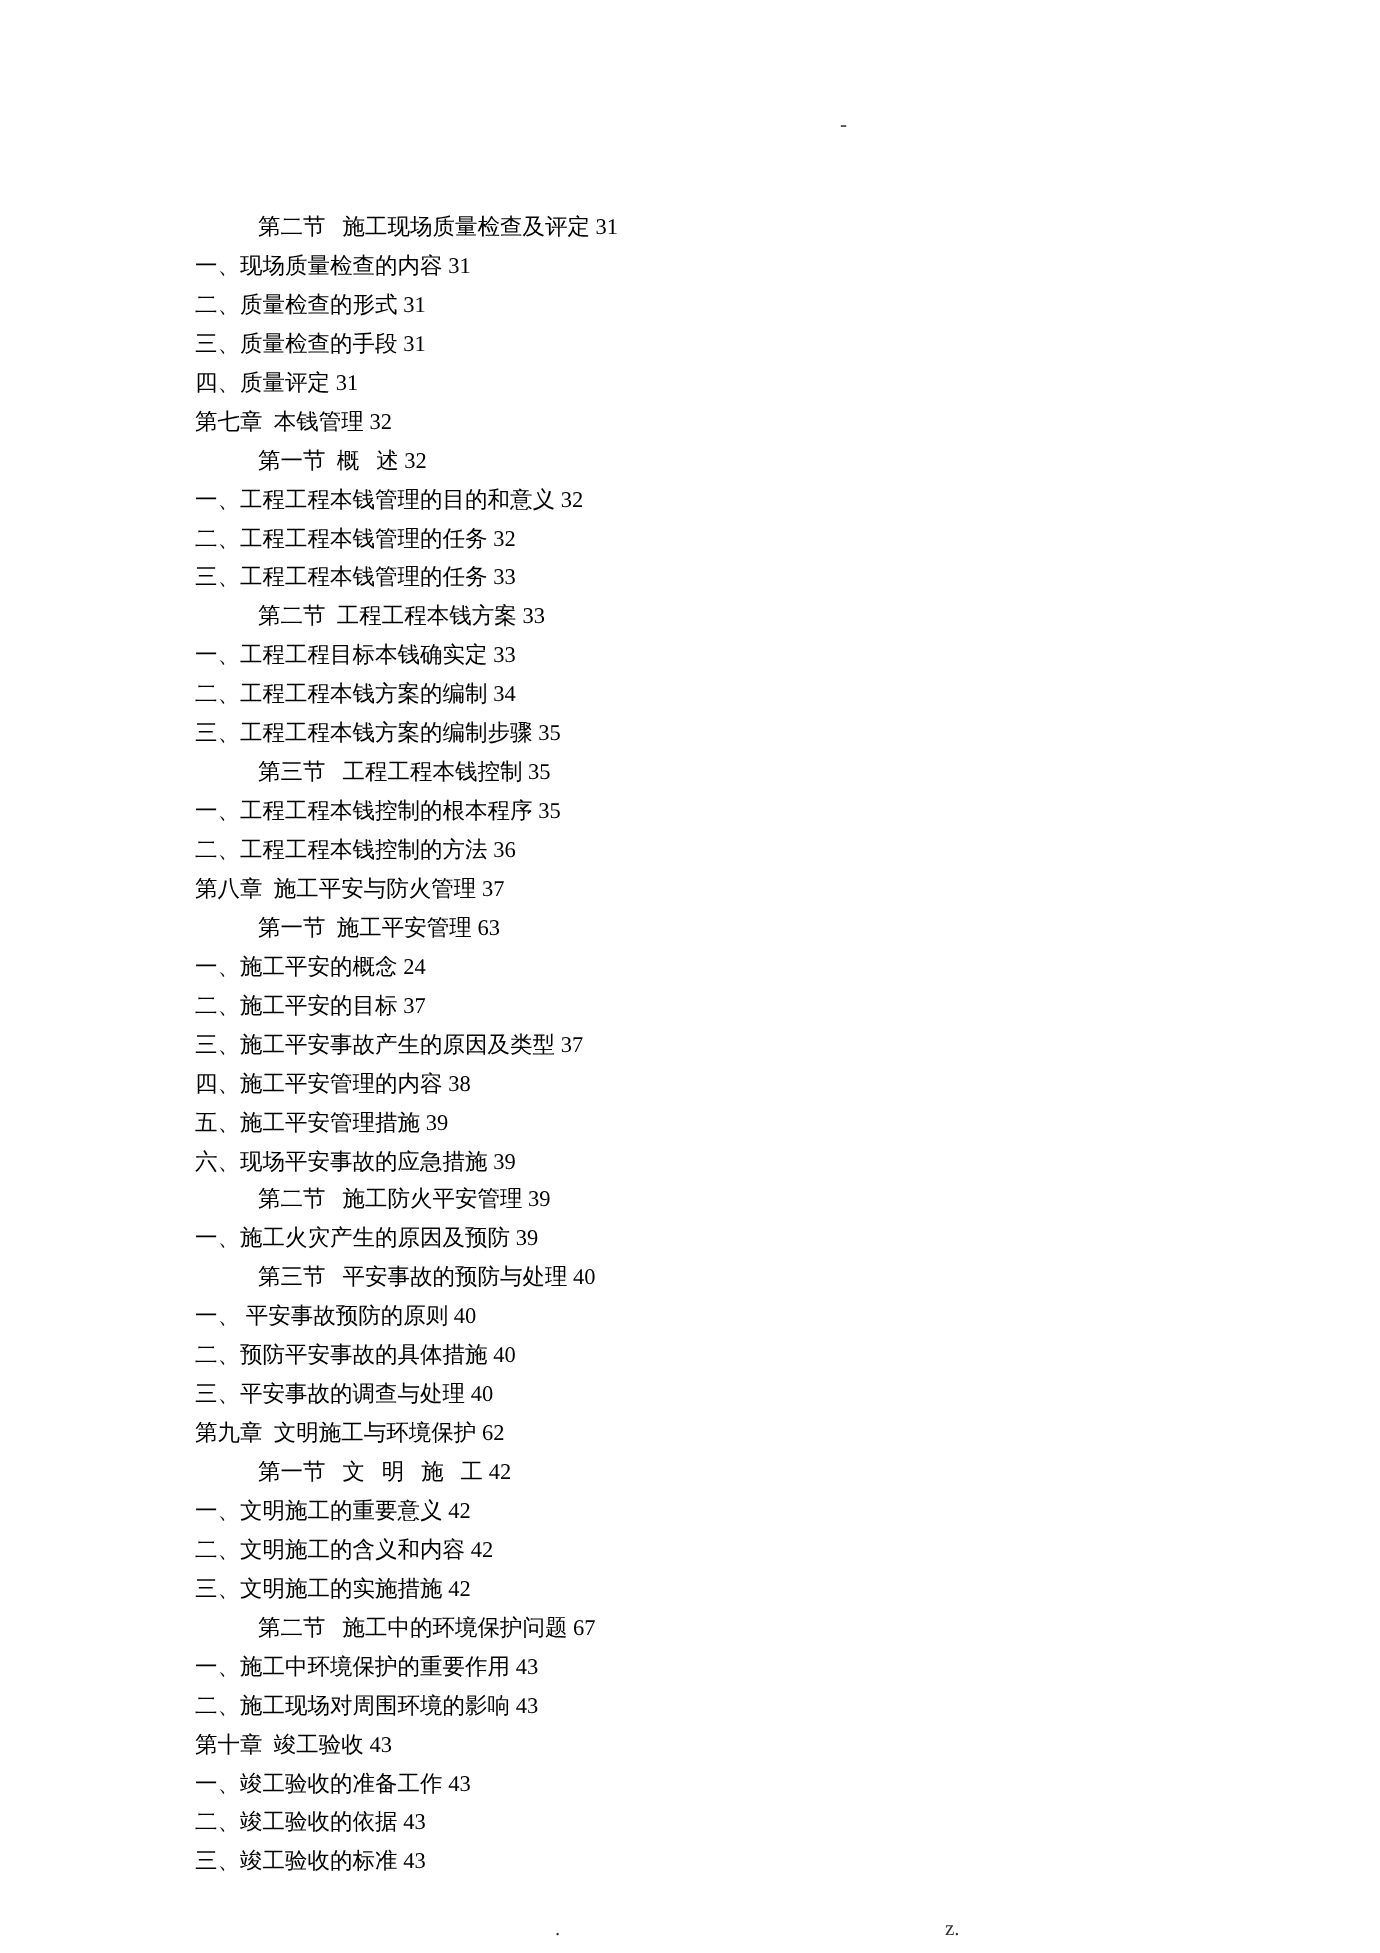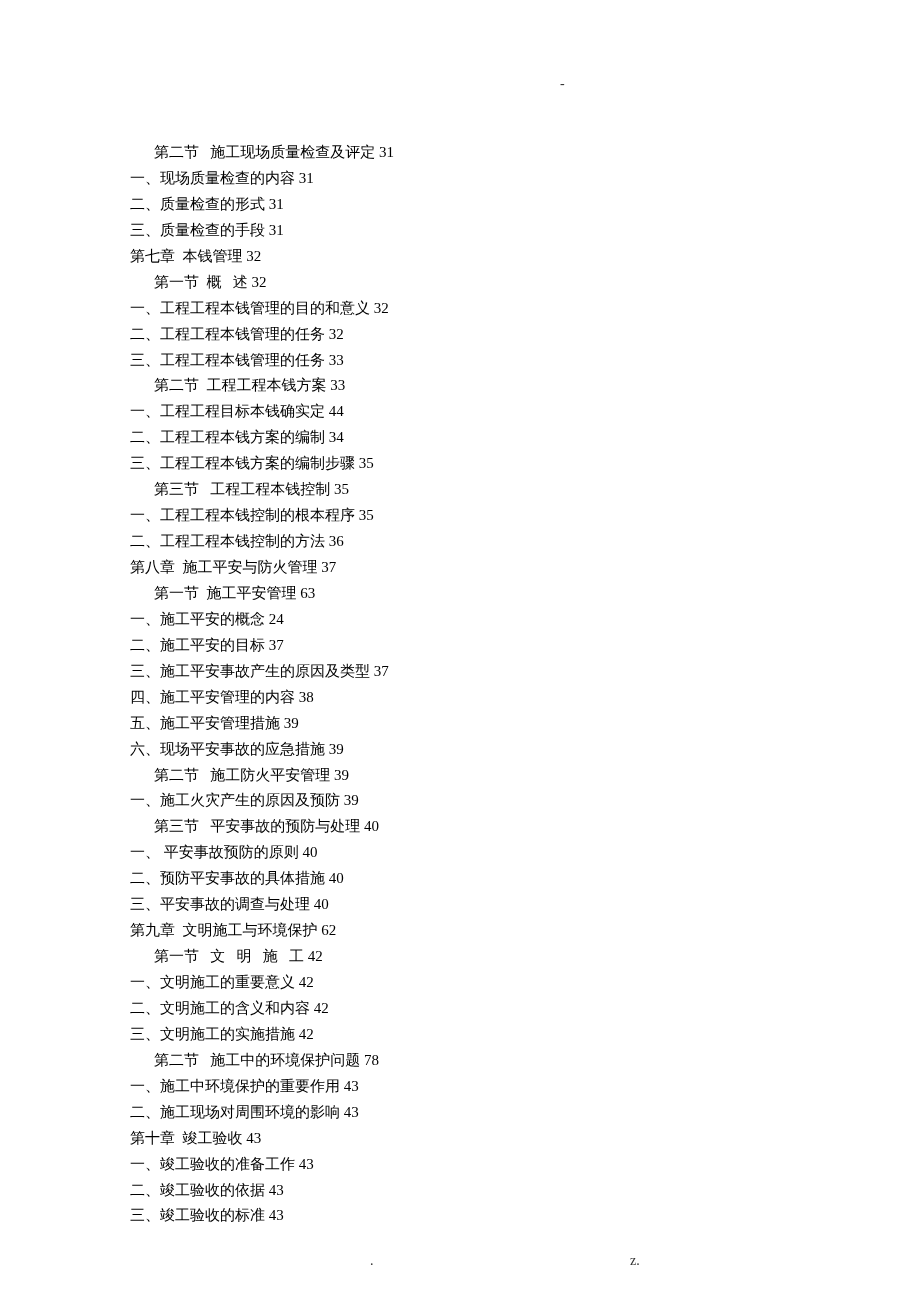--- a/index.html
+++ b/index.html
@@ -35,47 +35,48 @@
       position: absolute;
       bottom: 46px;
       left: 630px;
       font-size: 14px;
       color: #333;
     }
     .lvl-chapter {
       margin-left: 0px;
     }
     .lvl-section {
-      margin-left: 24px;
+      margin-left: 42px;
     }
     .lvl-item {
     }
     .lvl-item-alt {
     }
     .toc-line {
       white-space: pre;
     }
   </style>
 </head>
 <body>
 
 <div class="header-mark">-</div>
 
 <div id="toc-container">
     <div class="toc-line lvl-section">第二节   施工现场质量检查及评定 31</div>
     <div class="toc-line lvl-item">一、现场质量检查的内容 31</div>
     <div class="toc-line lvl-item">二、质量检查的形式 31</div>
     <div class="toc-line lvl-item">三、质量检查的手段 31</div>
+    <div class="toc-line lvl-item">四、质量评定 31</div>
     <div class="toc-line lvl-chapter">第七章  本钱管理 32</div>
     <div class="toc-line lvl-section">第一节  概   述 32</div>
     <div class="toc-line lvl-item">一、工程工程本钱管理的目的和意义 32</div>
     <div class="toc-line lvl-item">二、工程工程本钱管理的任务 32</div>
     <div class="toc-line lvl-item">三、工程工程本钱管理的任务 33</div>
     <div class="toc-line lvl-section">第二节  工程工程本钱方案 33</div>
-    <div class="toc-line lvl-item">一、工程工程目标本钱确实定 44</div>
+    <div class="toc-line lvl-item">一、工程工程目标本钱确实定 33</div>
     <div class="toc-line lvl-item">二、工程工程本钱方案的编制 34</div>
     <div class="toc-line lvl-item">三、工程工程本钱方案的编制步骤 35</div>
     <div class="toc-line lvl-section">第三节   工程工程本钱控制 35</div>
     <div class="toc-line lvl-item">一、工程工程本钱控制的根本程序 35</div>
     <div class="toc-line lvl-item">二、工程工程本钱控制的方法 36</div>
     <div class="toc-line lvl-chapter">第八章  施工平安与防火管理 37</div>
     <div class="toc-line lvl-section">第一节  施工平安管理 63</div>
     <div class="toc-line lvl-item">一、施工平安的概念 24</div>
     <div class="toc-line lvl-item">二、施工平安的目标 37</div>
     <div class="toc-line lvl-item">三、施工平安事故产生的原因及类型 37</div>
@@ -86,21 +87,21 @@
     <div class="toc-line lvl-item">一、施工火灾产生的原因及预防 39</div>
     <div class="toc-line lvl-section">第三节   平安事故的预防与处理 40</div>
     <div class="toc-line lvl-item-alt">一、 平安事故预防的原则 40</div>
     <div class="toc-line lvl-item">二、预防平安事故的具体措施 40</div>
     <div class="toc-line lvl-item">三、平安事故的调查与处理 40</div>
     <div class="toc-line lvl-chapter">第九章  文明施工与环境保护 62</div>
     <div class="toc-line lvl-section">第一节   文   明   施   工 42</div>
     <div class="toc-line lvl-item">一、文明施工的重要意义 42</div>
     <div class="toc-line lvl-item">二、文明施工的含义和内容 42</div>
     <div class="toc-line lvl-item">三、文明施工的实施措施 42</div>
-    <div class="toc-line lvl-section">第二节   施工中的环境保护问题 78</div>
+    <div class="toc-line lvl-section">第二节   施工中的环境保护问题 67</div>
     <div class="toc-line lvl-item">一、施工中环境保护的重要作用 43</div>
     <div class="toc-line lvl-item">二、施工现场对周围环境的影响 43</div>
     <div class="toc-line lvl-chapter">第十章  竣工验收 43</div>
     <div class="toc-line lvl-item">一、竣工验收的准备工作 43</div>
     <div class="toc-line lvl-item">二、竣工验收的依据 43</div>
     <div class="toc-line lvl-item">三、竣工验收的标准 43</div>
   </div>
 
 <div class="footer-left">.</div>
 <div class="footer-right">z.</div>

